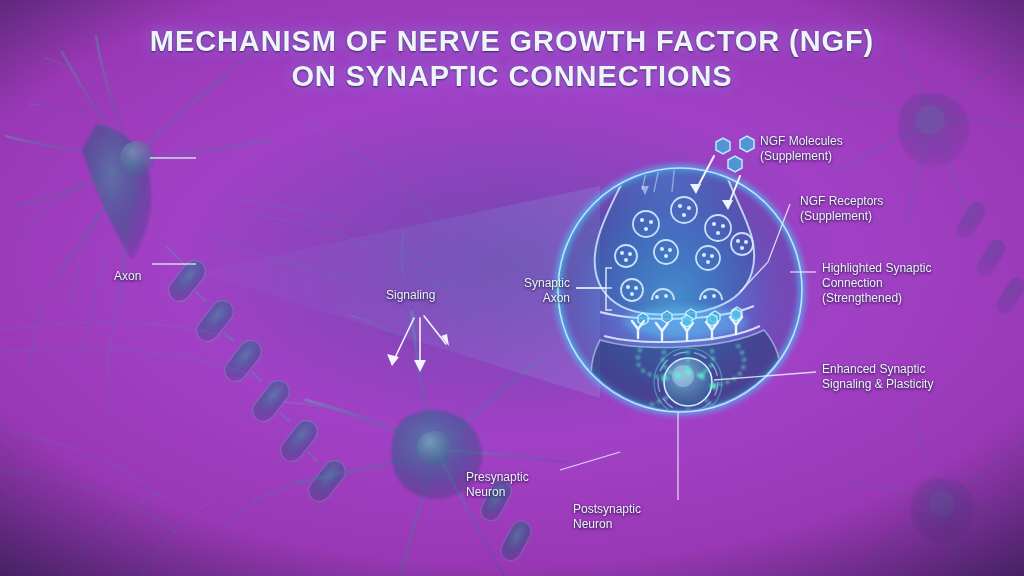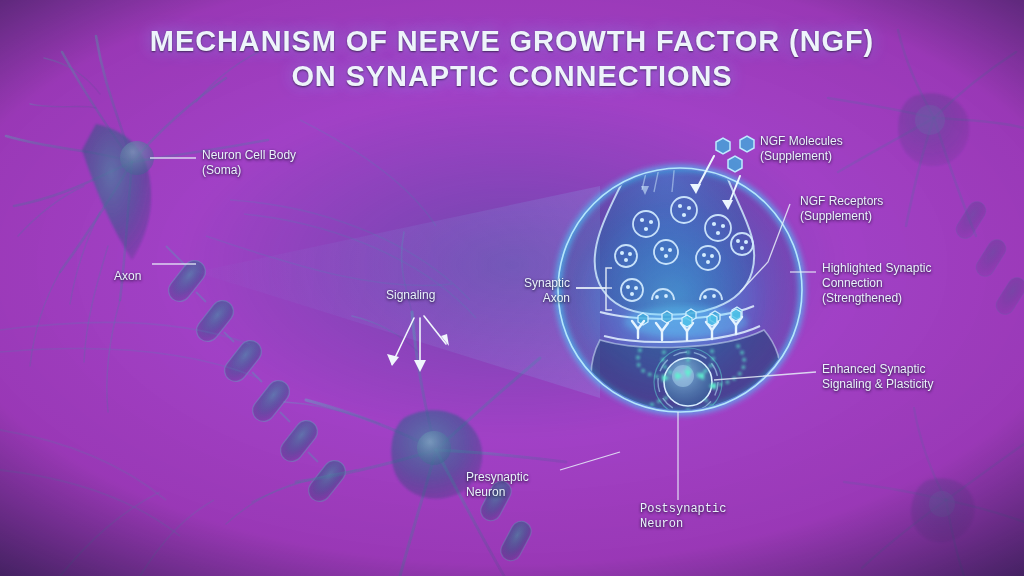--- a/index.html
+++ b/index.html
@@ -403,32 +403,30 @@
       <path d="M420,318 L420,368"></path>
         <path d="M414,360 l6,12 l6,-12" fill="#f0f6fc" stroke="none"></path>
       <path d="M424,316 L446,344"></path>
         <path d="M441,336 l8,10 l-2,-12" fill="#f0f6fc" stroke="none"></path>
     </g>
   </svg>
 
   <div class="ttl">MECHANISM OF NERVE GROWTH FACTOR (NGF)
 ON SYNAPTIC CONNECTIONS</div>
 
-  <div class="lbl" style="left:202px;top:148px;">Neuron Cell Body
-(Soma)</div>
   <div class="lbl" style="left:114px;top:269px;">Axon</div>
   <div class="lbl" style="left:386px;top:288px;">Signaling</div>
   <div class="lbl r" style="left:428px;top:276px;width:142px;">Synaptic
 Axon</div>
   <div class="lbl" style="left:760px;top:134px;">NGF Molecules
 (Supplement)</div>
   <div class="lbl" style="left:800px;top:194px;">NGF Receptors
 (Supplement)</div>
   <div class="lbl" style="left:822px;top:261px;">Highlighted Synaptic
 Connection
 (Strengthened)</div>
   <div class="lbl" style="left:822px;top:362px;">Enhanced Synaptic
 Signaling &amp; Plasticity</div>
   <div class="lbl c" style="left:466px;top:470px;width:140px;">Presynaptic
 Neuron</div>
-  <div class="lbl c" style="left:640px;top:502px;width:142px;font-family:Liberation Mono, monospace;">Postsynaptic
+  <div class="lbl c" style="left:573px;top:502px;width:142px;">Postsynaptic
 Neuron</div>
 </div>
 
 </body></html>

